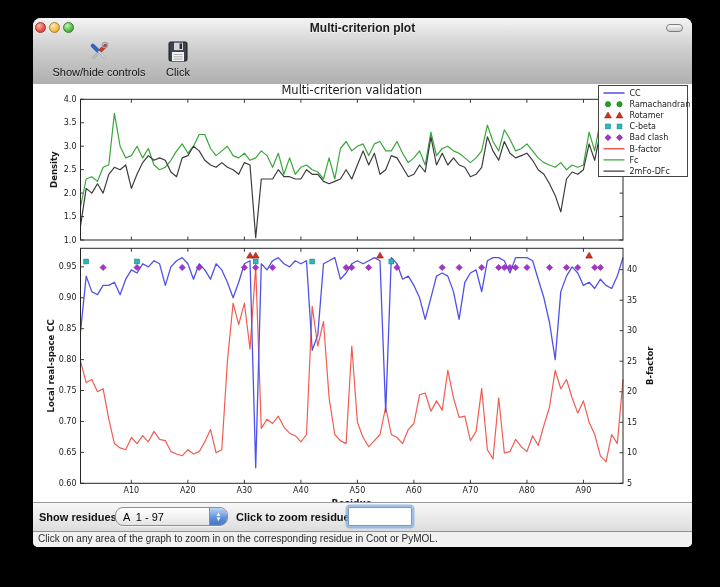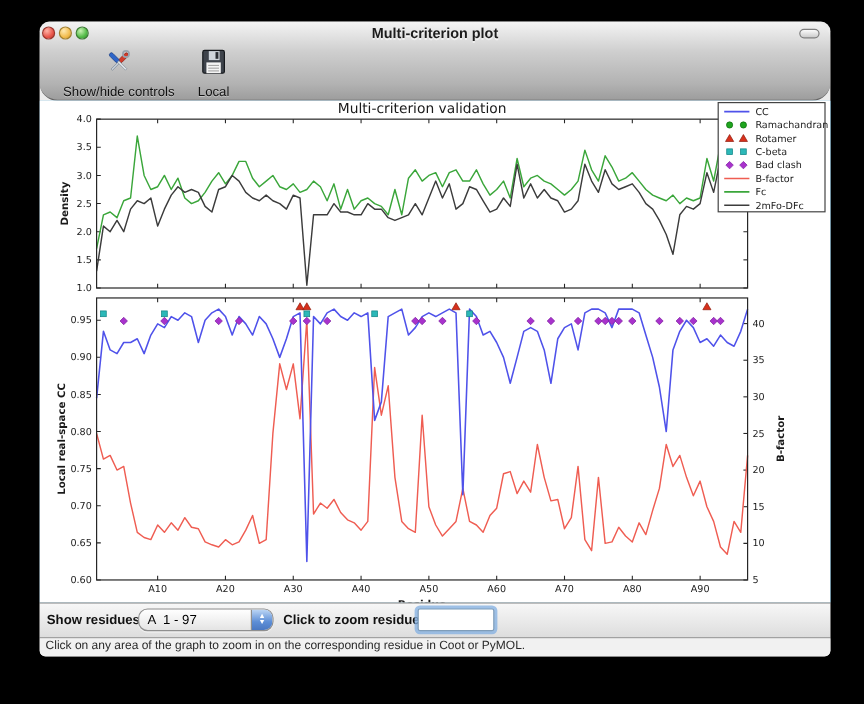--- a/index.html
+++ b/index.html
@@ -2,36 +2,36 @@
 <html><head>
 <meta charset="utf-8">
 <style>
   html,body{margin:0;padding:0;}
   body{width:720px;height:587px;background:#000;position:relative;overflow:hidden;
        font-family:"Liberation Sans",sans-serif;}
   .window{position:absolute;left:33px;top:18px;width:659px;height:529px;
           background:#ececec;border-radius:8px 8px 5px 5px;overflow:hidden;
           box-shadow:0 8px 22px rgba(0,0,0,.75);}
   
-  .header{position:absolute;left:0;top:0;width:659px;height:66px;
+  .header{position:absolute;left:0;top:0;width:659px;height:80px;
           background:linear-gradient(#f4f4f4,#cfcfcf 38%,#b2b2b2 80%,#9d9d9d);
-          border-bottom:1px solid #636363;box-sizing:border-box;border-radius:15px;}
+          border-bottom:1px solid #636363;box-sizing:border-box;}
   .titlebar{position:absolute;left:0;top:0;width:100%;height:20px;}
   .title{position:absolute;left:0;right:0;top:3px;text-align:center;font-size:12px;
          font-weight:bold;color:#1c1c1c;text-shadow:0 1px 0 rgba(255,255,255,.55);}
   .light{position:absolute;top:4px;width:11px;height:11px;border-radius:50%;box-sizing:border-box;}
   .light.red{left:2px;background:radial-gradient(circle at 35% 30%,#ffb3a6,#e8554a 60%,#b33a30);border:1px solid #9c372e;}
   .light.yellow{left:16px;background:radial-gradient(circle at 35% 30%,#ffe9b0,#f2bc4d 60%,#c28f2c);border:1px solid #a5822f;}
   .light.green{left:30px;background:radial-gradient(circle at 35% 30%,#c9f2b2,#52bb47 60%,#3a8f33);border:1px solid #3d7d35;}
   .pill{position:absolute;right:9px;top:6px;width:17px;height:8px;border-radius:4px;
         background:linear-gradient(#fbfbfb,#cccccc);border:1px solid #7d7d7d;box-sizing:border-box;}
   .toolbar{position:absolute;left:0;top:20px;width:100%;height:46px;}
   .toolbtn{position:absolute;top:2px;text-align:center;color:#101010;font-size:11px;cursor:default;}
   .toolbtn .ticon{display:block;margin:0 auto;height:26px;}
-  .toolbtn .tlabel{display:block;margin-top:5px;text-shadow:0 1px 0 rgba(255,255,255,.4);}
+  .toolbtn .tlabel{display:block;margin-top:0;text-shadow:0 1px 0 rgba(255,255,255,.4);}
   #btn-controls{left:10px;width:112px;}
   #btn-save{left:122px;width:46px;}
   
   .figure{position:absolute;left:0;top:66px;width:660px;height:418px;background:#7dd3fc;}
   
   .controlbar{position:absolute;left:0;top:484px;width:659px;height:30px;
               background:linear-gradient(#f7f7f7,#dddddd);border-top:1px solid #9a9a9a;
               border-bottom:1px solid #8f8f8f;box-sizing:border-box;}
   .ctl-label{position:absolute;top:8px;font-size:11px;font-weight:bold;color:#111;}
   #lbl-show{left:6px;}
@@ -87,21 +87,21 @@
           <svg width="24" height="26" viewBox="0 0 24 26">
             <rect x="3" y="2" width="18" height="19" rx="1.5" fill="#3e434b" stroke="#16191d" stroke-width="1"></rect>
             <rect x="8" y="2.6" width="9" height="7.5" fill="#cfd5dc"></rect>
             <rect x="13.6" y="3.4" width="2.4" height="5.6" fill="#2b2f35"></rect>
             <rect x="6" y="12" width="12" height="9" fill="#f4f4f4"></rect>
             <line x1="7.5" y1="14.5" x2="16.5" y2="14.5" stroke="#9a9a9a" stroke-width="0.8"></line>
             <line x1="7.5" y1="16.8" x2="16.5" y2="16.8" stroke="#9a9a9a" stroke-width="0.8"></line>
             <line x1="7.5" y1="19.1" x2="16.5" y2="19.1" stroke="#9a9a9a" stroke-width="0.8"></line>
           </svg>
         </span>
-        <span class="tlabel">Local</span>
+        <span class="tlabel">Click</span>
       </div>
     </div>
   </div>
 
   <div class="figure">
     <svg id="plot" width="659" height="418">
         <rect x="0" y="0" width="659" height="418" fill="#ffffff"></rect>
         <text x="318.75" y="10" font-size="11.5" text-anchor="middle" fill="#1a1a1a" font-family="&quot;DejaVu Sans&quot;,sans-serif">Multi-criterion validation</text>
         <line x1="47.5" y1="156" x2="51" y2="156" stroke="#262626" stroke-width="0.9"></line>
         <line x1="586.5" y1="156" x2="590" y2="156" stroke="#262626" stroke-width="0.9"></line>

